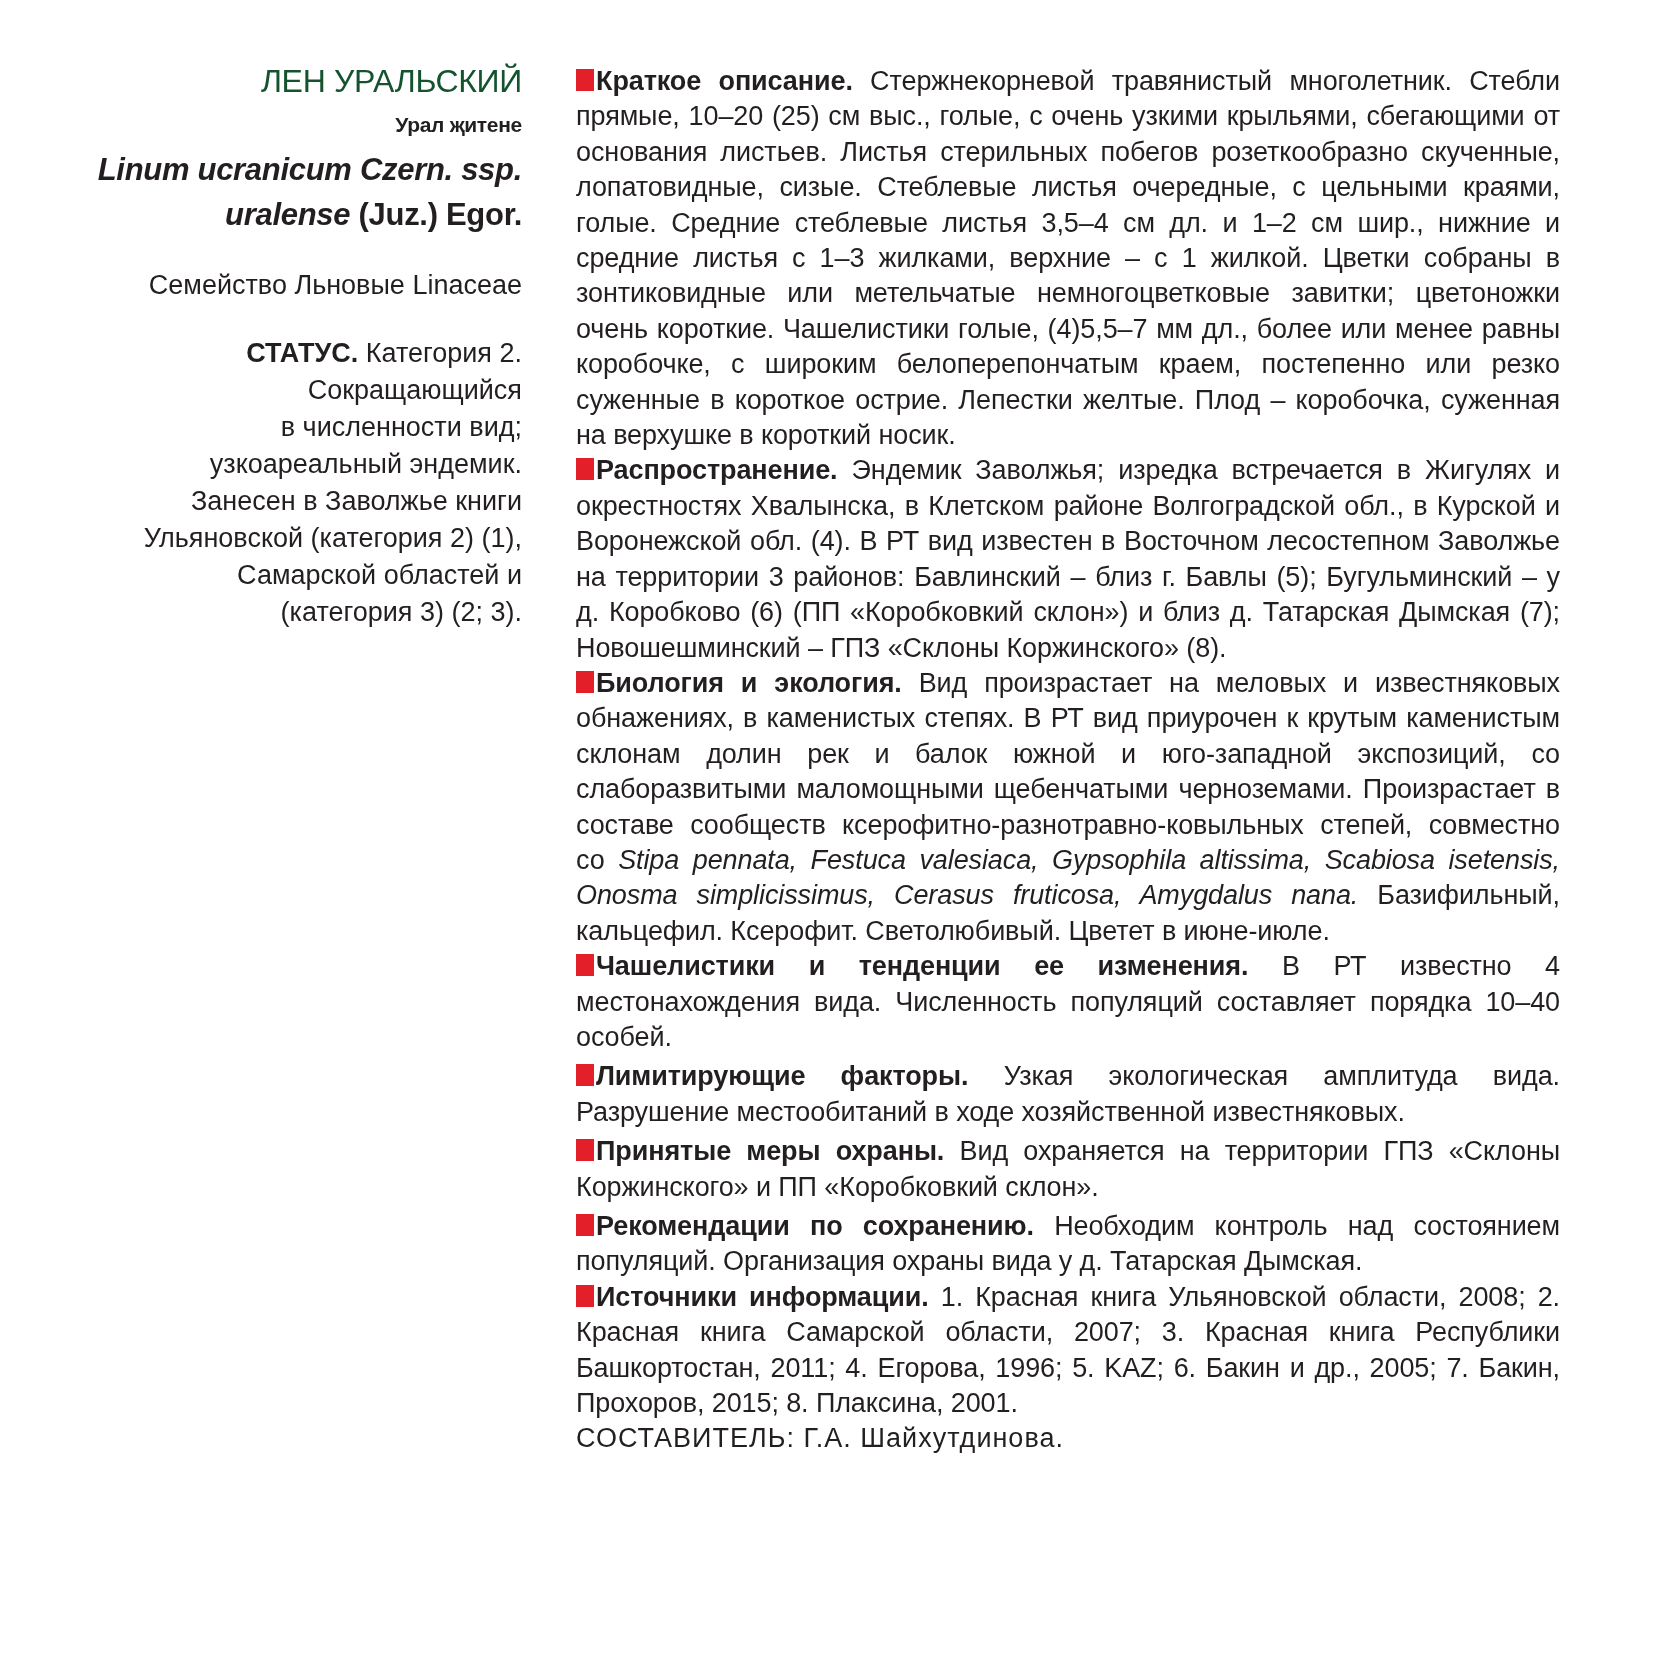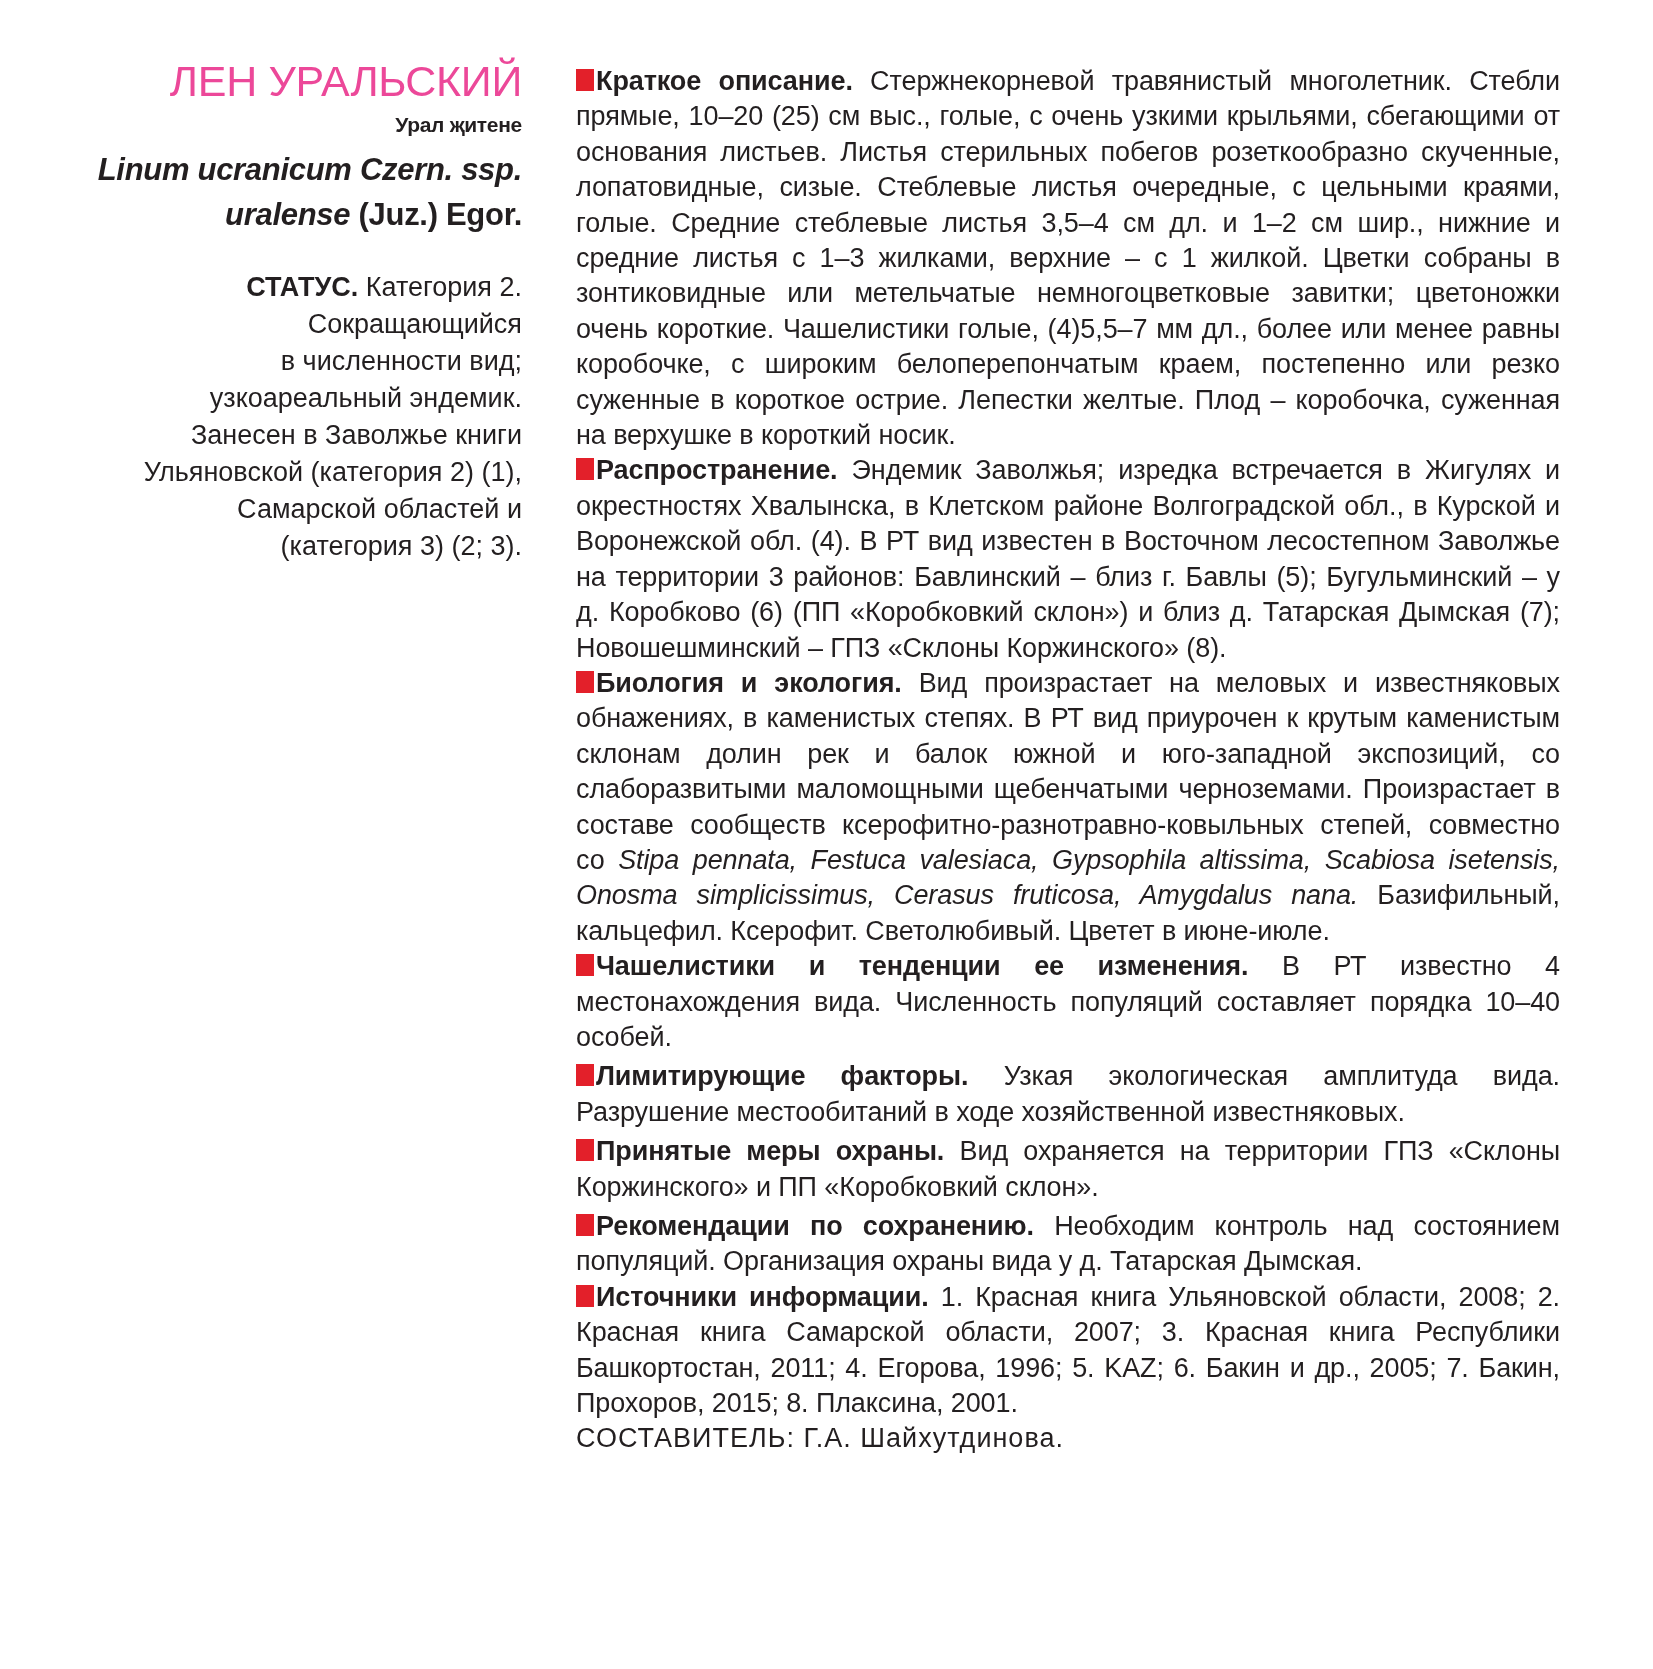--- a/index.html
+++ b/index.html
@@ -4,21 +4,21 @@
 <style>
   html, body { margin: 0; padding: 0; background: #ffffff; }
   body {
     width: 1653px; height: 1669px; position: relative; overflow: hidden;
     font-family: "Liberation Sans", sans-serif; color: #231f20;
   }
   .left {
     position: absolute; left: 60px; top: 60px; width: 462px;
     text-align: right;
   }
-  .title-ru { color: #ec4899; font-size: 43px; line-height: 43px; font-weight: normal; letter-spacing: -0.3px; margin: 0; }
+  .title-ru { color: #14532d; font-size: 32px; line-height: 43px; font-weight: normal; letter-spacing: -0.3px; margin: 0; }
   .title-tt { font-size: 21px; line-height: 44px; font-weight: bold; margin: 0; letter-spacing: -0.3px; }
   .title-lat { font-size: 31px; line-height: 45px; font-weight: bold; margin: 0; letter-spacing: -0.3px; }
   .title-lat i { font-style: italic; }
   .title-lat .auth { font-weight: bold; font-style: normal; }
   .family { font-size: 27px; line-height: 36px; margin-top: 30px; }
   .status { font-size: 27px; line-height: 37px; margin-top: 32px; }
   .status b { font-weight: bold; }
   .status .line { display: block; }
 
   .right {
@@ -39,20 +39,21 @@
 </head>
 <body>
 
 <div class="left">
   <div class="title-ru">ЛЕН УРАЛЬСКИЙ</div>
   <div class="title-tt">Урал җитене</div>
   <div class="title-lat">
     <i>Linum ucranicum Czern. ssp.</i><br>
     <i>uralense</i><span class="auth"> (Juz.) Egor.</span>
   </div>
+  <div class="family">Семейство Льновые Linaceae</div>
   <div class="status">
     <span class="line"><b>СТАТУС.</b><span> Категория 2.</span></span>
     <span class="line">Сокращающийся</span>
     <span class="line">в численности вид;</span>
     <span class="line">узкоареальный эндемик.</span>
     <span class="line">Занесен в Заволжье книги</span>
     <span class="line">Ульяновской (категория 2) (1),</span>
     <span class="line">Самарской областей и</span>
     <span class="line">(категория 3) (2; 3).</span>
   </div>

